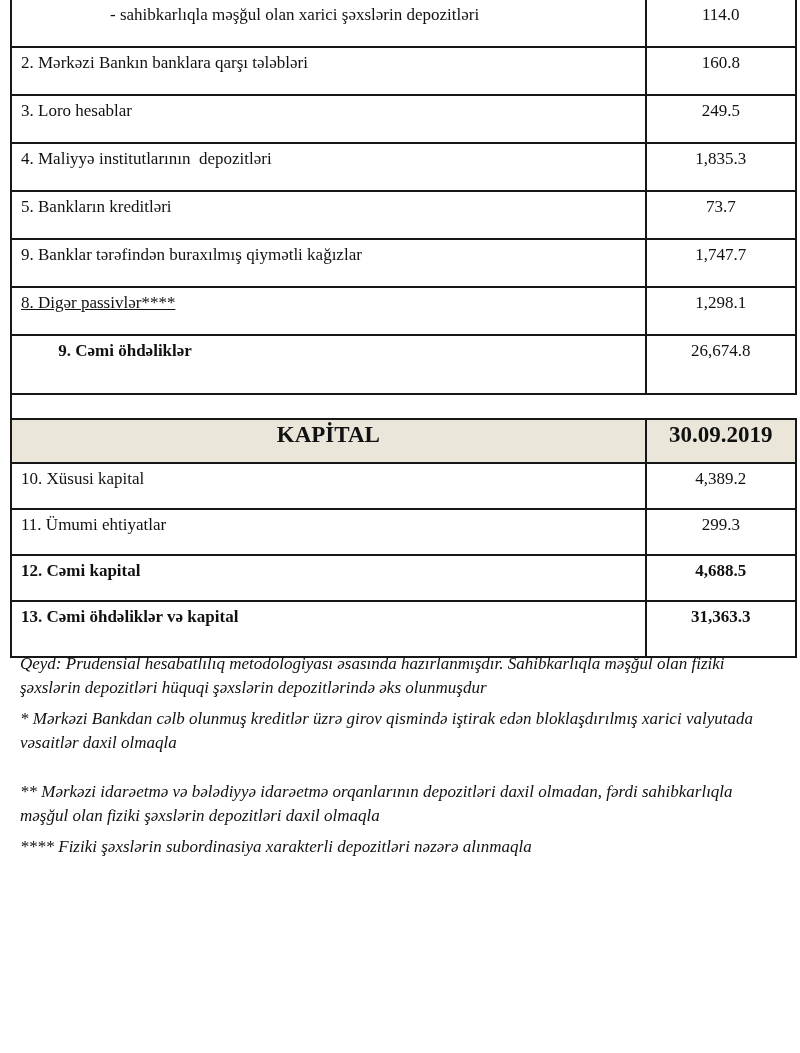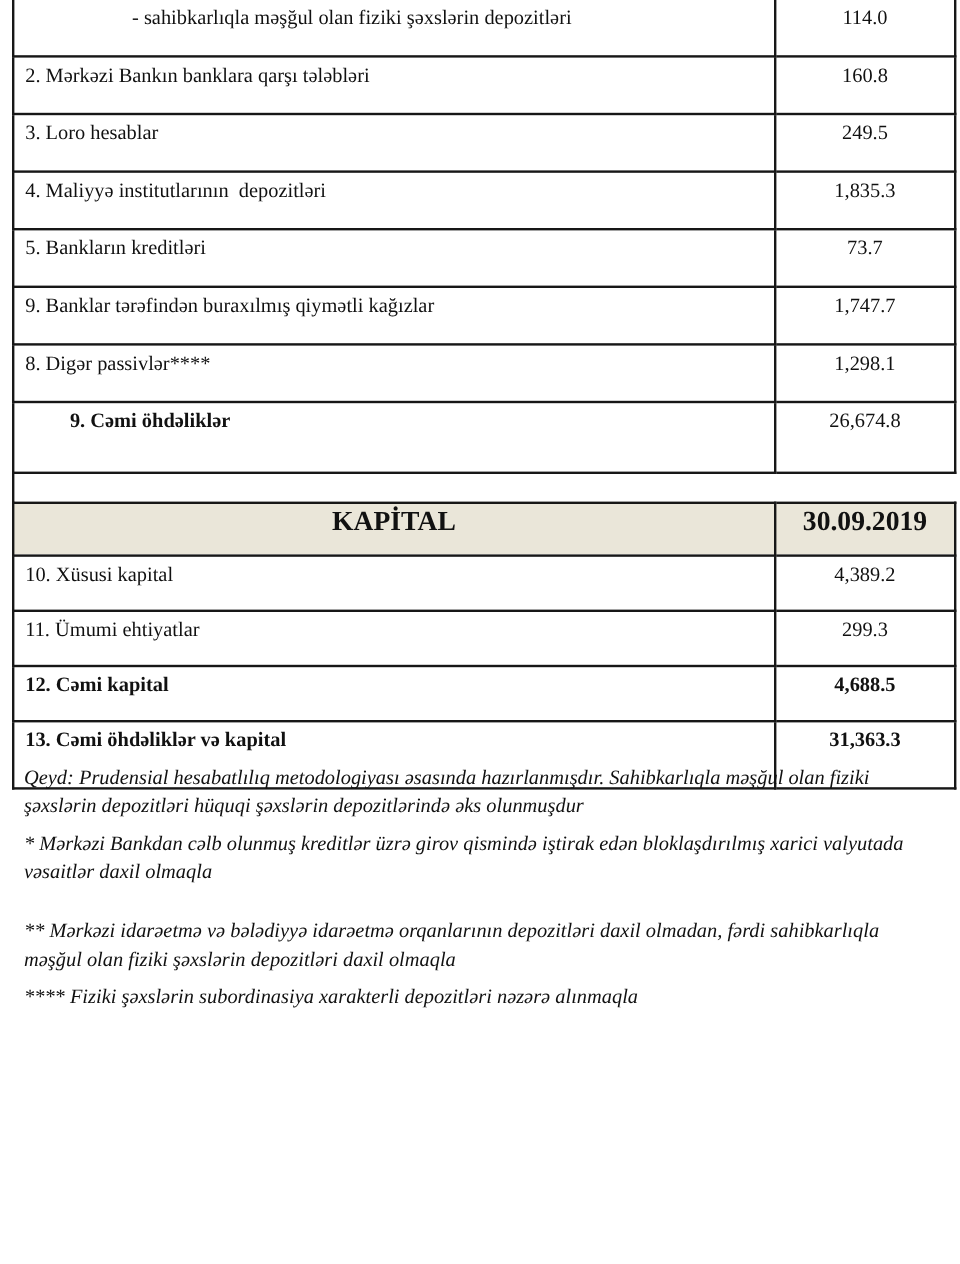--- a/index.html
+++ b/index.html
@@ -33,37 +33,37 @@
     text-align:center;
     vertical-align:middle;
     padding-top:2px;padding-bottom:14px;
     font-size:23px;
   }
   #gap-left-border{
     position:absolute;left:10px;top:395px;width:2px;height:25px;
     background:#171717;
   }
   #footnotes{
-    position:absolute;left:20px;top:636px;width:762px;
+    position:absolute;left:20px;top:652px;width:762px;
     font-style:italic;font-size:17px;line-height:24px;
   }
   #footnotes p{margin:0 0 7px 0;}
   #footnotes p.sp{margin-top:25px;}
 </style>
 </head>
 <body>
 
 <table id="table-liabilities" class="fin-table">
   <colgroup>
       <col class="col-label">
       <col class="col-value">
     </colgroup>
   <tbody id="liabilities-body">
       <tr>
-        <td class="lbl indent" style="height: 39px;">- sahibkarlıqla məşğul olan fiziki şəxslərin depozitləri</td>
+        <td class="lbl indent" style="height: 39px;">- sahibkarlıqla məşğul olan xarici şəxslərin depozitləri</td>
         <td class="val">114.0</td>
       </tr>
       <tr>
         <td class="lbl" style="height: 39px; border-radius: 23px;">2. Mərkəzi Bankın banklara qarşı tələbləri</td>
         <td class="val">160.8</td>
       </tr>
       <tr>
         <td class="lbl" style="height: 39px;">3. Loro hesablar</td>
         <td class="val">249.5</td>
       </tr>
@@ -73,21 +73,21 @@
       </tr>
       <tr>
         <td class="lbl" style="height: 39px;">5. Bankların kreditləri</td>
         <td class="val">73.7</td>
       </tr>
       <tr>
         <td class="lbl" style="height: 39px;">9. Banklar tərəfindən buraxılmış qiymətli kağızlar</td>
         <td class="val">1,747.7</td>
       </tr>
       <tr>
-        <td class="lbl" style="height: 39px;">8. Digər passivlər****</td>
+        <td class="lbl" style="height: 39px; text-decoration: underline;">8. Digər passivlər****</td>
         <td class="val">1,298.1</td>
       </tr>
       <tr>
         <td class="lbl bold" style="height: 50px; padding-left: 42px;"> 9. Cəmi öhdəliklər</td>
         <td class="val">26,674.8</td>
       </tr>
     </tbody>
 </table>
 
 <div id="gap-left-border"></div>

